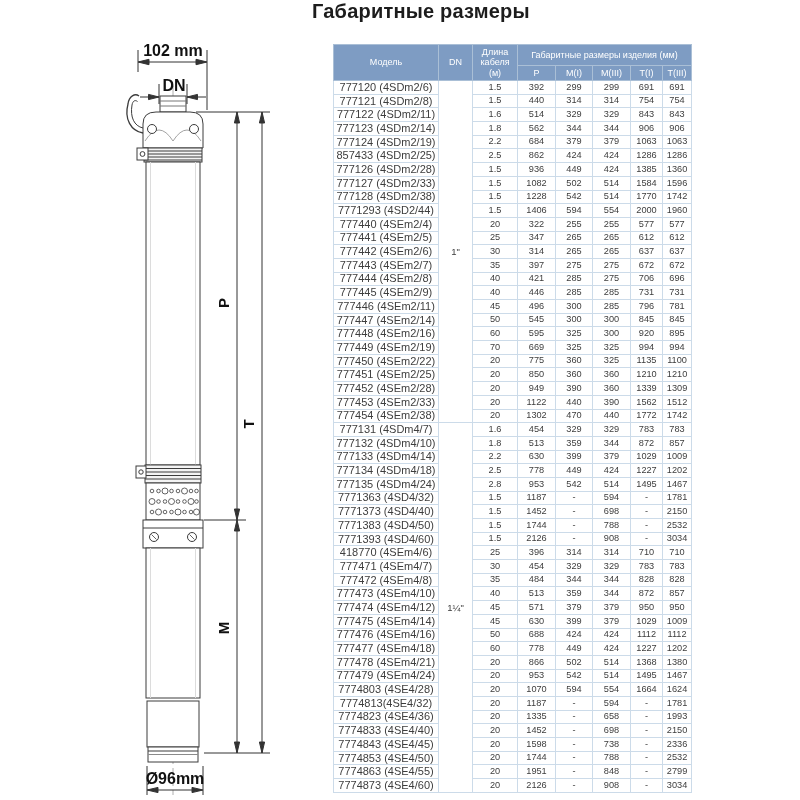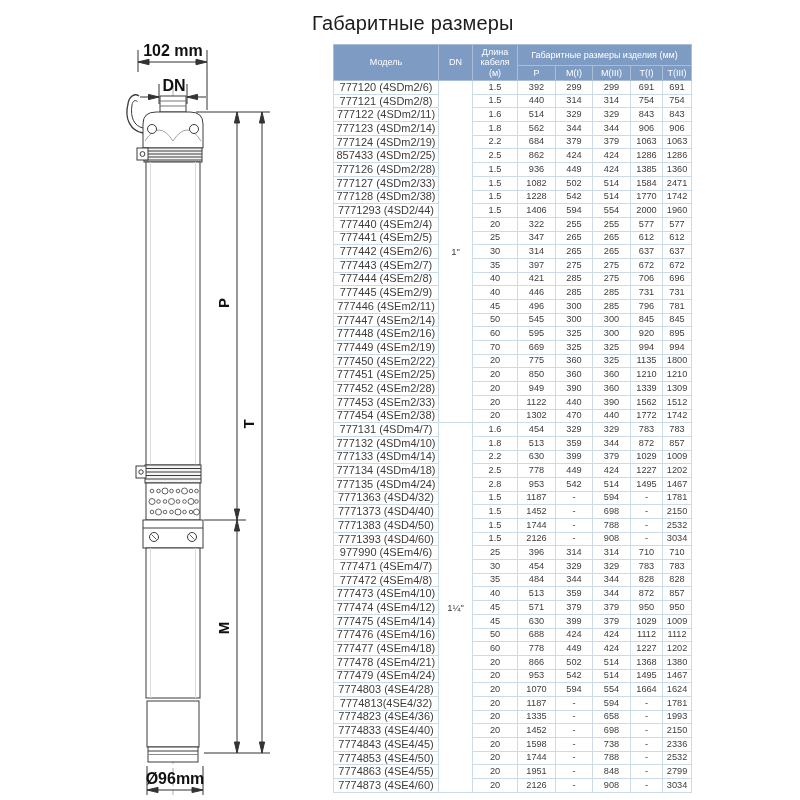--- a/index.html
+++ b/index.html
@@ -1,22 +1,22 @@
 <!DOCTYPE html>
 <html><head>
 <meta charset="utf-8">
 <style>
   html,body{margin:0;padding:0;}
   body{
     width:800px;height:800px;position:relative;background:#ffffff;
     font-family:"Liberation Sans", sans-serif;overflow:hidden;
   }
   .page-title{
-    position:absolute;left:312px;top:12px;
-    font-size:20px;font-weight:400;color:#1c1c1c;letter-spacing:.2px;
+    position:absolute;left:312px;top:0;
+    font-size:20px;font-weight:700;color:#1c1c1c;letter-spacing:.2px;
   }
   .pump-svg{position:absolute;left:0;top:0;}
   table.dims{
     position:absolute;left:333px;top:44px;width:358px;
     border-collapse:collapse;table-layout:fixed;
     border:1px solid #a9bdd3;
   }
   table.dims th{
     background:#7e9cc3;color:#ffffff;font-weight:400;
     border:1px solid #aabfd6;padding:0 1px;text-align:center;vertical-align:middle;
@@ -253,21 +253,21 @@
         <td class="num-cell">1385</td>
         <td class="num-cell">1360</td>
       </tr>
       <tr>
         <td class="model-cell">777127 (4SDm2/33)</td>
         <td class="num-cell">1.5</td>
         <td class="num-cell">1082</td>
         <td class="num-cell">502</td>
         <td class="num-cell">514</td>
         <td class="num-cell">1584</td>
-        <td class="num-cell">2471</td>
+        <td class="num-cell">1596</td>
       </tr>
       <tr>
         <td class="model-cell">777128 (4SDm2/38)</td>
         <td class="num-cell">1.5</td>
         <td class="num-cell">1228</td>
         <td class="num-cell">542</td>
         <td class="num-cell">514</td>
         <td class="num-cell">1770</td>
         <td class="num-cell">1742</td>
       </tr>
@@ -370,21 +370,21 @@
         <td class="num-cell">994</td>
         <td class="num-cell">994</td>
       </tr>
       <tr>
         <td class="model-cell">777450 (4SEm2/22)</td>
         <td class="num-cell">20</td>
         <td class="num-cell">775</td>
         <td class="num-cell">360</td>
         <td class="num-cell">325</td>
         <td class="num-cell">1135</td>
-        <td class="num-cell">1800</td>
+        <td class="num-cell">1100</td>
       </tr>
       <tr>
         <td class="model-cell">777451 (4SEm2/25)</td>
         <td class="num-cell">20</td>
         <td class="num-cell">850</td>
         <td class="num-cell">360</td>
         <td class="num-cell">360</td>
         <td class="num-cell">1210</td>
         <td class="num-cell">1210</td>
       </tr>
@@ -491,21 +491,21 @@
       <tr>
         <td class="model-cell">7771393 (4SD4/60)</td>
         <td class="num-cell">1.5</td>
         <td class="num-cell">2126</td>
         <td class="num-cell">-</td>
         <td class="num-cell">908</td>
         <td class="num-cell">-</td>
         <td class="num-cell">3034</td>
       </tr>
       <tr>
-        <td class="model-cell">977990 (4SEm4/6)</td>
+        <td class="model-cell">418770 (4SEm4/6)</td>
         <td class="num-cell">25</td>
         <td class="num-cell">396</td>
         <td class="num-cell">314</td>
         <td class="num-cell">314</td>
         <td class="num-cell">710</td>
         <td class="num-cell">710</td>
       </tr>
       <tr>
         <td class="model-cell">777471 (4SEm4/7)</td>
         <td class="num-cell">30</td>

